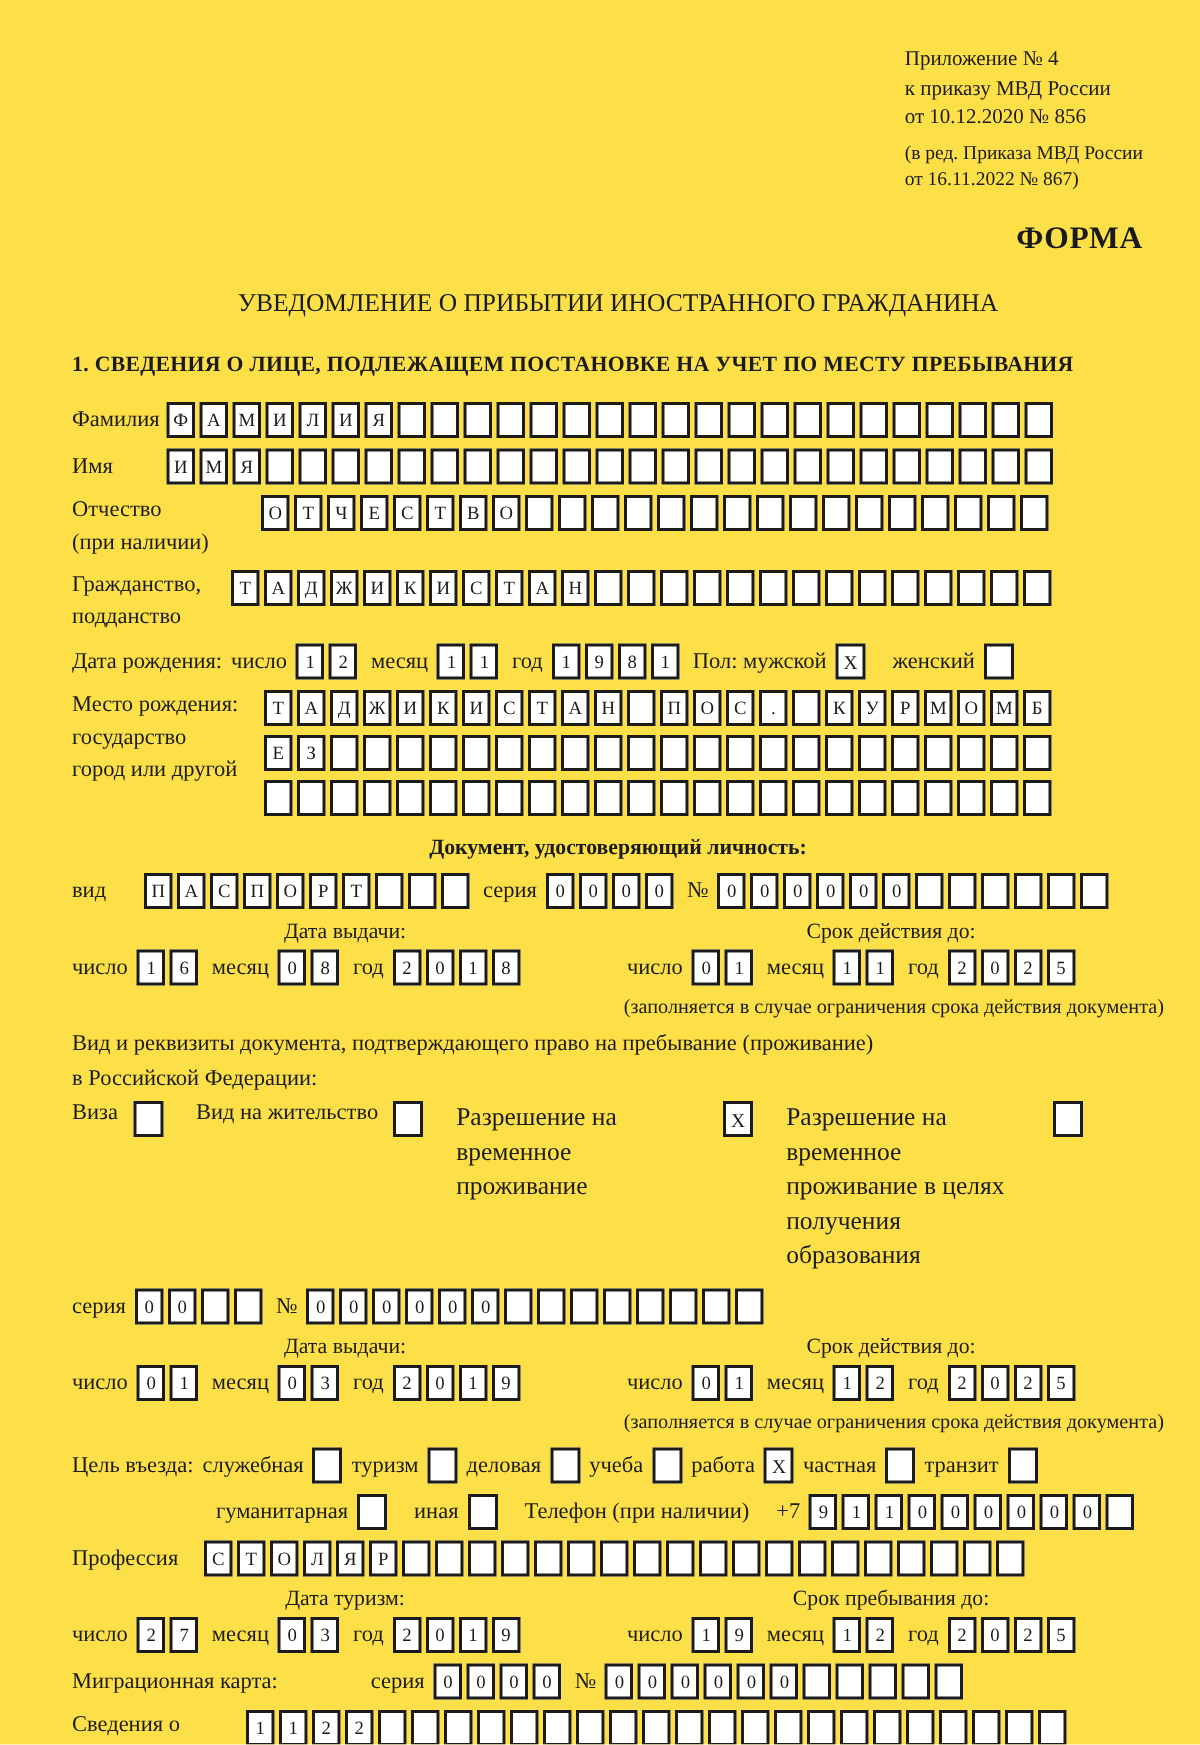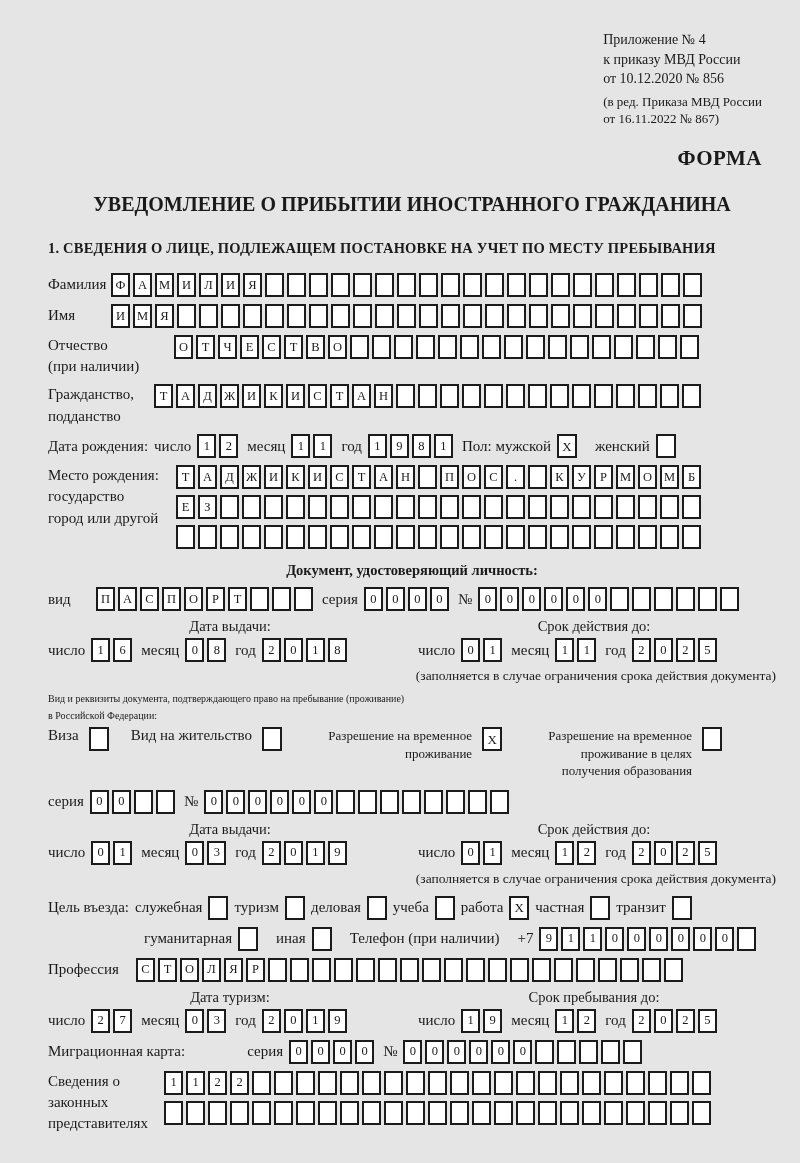--- a/index.html
+++ b/index.html
@@ -1,26 +1,26 @@
 <!DOCTYPE html>
 <html><head>
 <meta charset="utf-8">
 <style>
   html,body{margin:0;padding:0;background:#fff;}
   .page{
     width:800px;height:1163px;box-sizing:border-box;
     padding:30px 24px 0 48px;
     font-family:"Liberation Serif","DejaVu Serif",serif;
-    color:#1a1a1a;background:#e5e5e5;overflow:hidden;position:relative;
+    color:#1a1a1a;background:#fde047;overflow:hidden;position:relative;
   }
   .hdr-wrap{display:flex;justify-content:flex-end;padding-right:14px;}
   .hdr{font-size:14px;line-height:1.4;}
   .hdr .ed{font-size:13px;line-height:1.35;margin-top:4px;}
   .forma{font-weight:bold;font-size:21px;text-align:right;padding-right:14px;margin-top:18px;letter-spacing:.5px;}
-  .title{font-weight:bold;font-size:20px;text-align:center;margin-top:18px;line-height:1.55;}
+  .title{font-weight:normal;font-size:17px;text-align:center;margin-top:18px;line-height:1.55;}
   .u-line{display:inline-block;width:62px;border-bottom:2px solid #1a1a1a;height:13px;margin-left:10px;}
   .sec{font-weight:bold;font-size:14.5px;margin-top:20px;margin-bottom:16px;letter-spacing:.2px;}
   .row{display:flex;align-items:center;margin-bottom:7px;gap:6px;flex-wrap:nowrap;}
   .row.top{align-items:flex-start;gap:16px;}
   .lbl{font-size:15px;white-space:nowrap;}
   .lblcol{font-size:15px;line-height:1.42;}
   .w57{width:57px;flex:none;}
   .w110{width:110px;flex:none;}
   .w90{width:90px;flex:none;}
   .w112{width:112px;flex:none;}
@@ -39,22 +39,22 @@
   }
   .stack .strip{margin-bottom:6px;}
   .stack{display:flex;flex-direction:column;}
   .doc-heading{font-weight:bold;font-size:14.5px;text-align:center;margin:2px 0 8px 0;}
   .half{width:364px;flex:none;display:flex;align-items:center;gap:6px;}
   .dhead{display:flex;margin-bottom:3px;}
   .dhead div{font-size:14.5px;text-align:center;}
   .dhead .l{width:364px;flex:none;}
   .dhead .r{flex:1;}
   .note{font-size:13.5px;text-align:right;margin:-1px 0 9px 0;}
-  .h2line{font-size:10px;margin-bottom:6px;}
-  .optlbl{font-size:13px;text-align:right;line-height:1.35;}
+  .h2line{font-size:15px;margin-bottom:6px;}
+  .optlbl{font-size:17px;text-align:left;line-height:1.35;}
   .wrap170{width:168px;flex:none;}
   .gap12{margin-left:12px;}
 </style>
 </head>
 <body>
 
 <div class="page">
 
   <div class="hdr-wrap">
     <div class="hdr">

